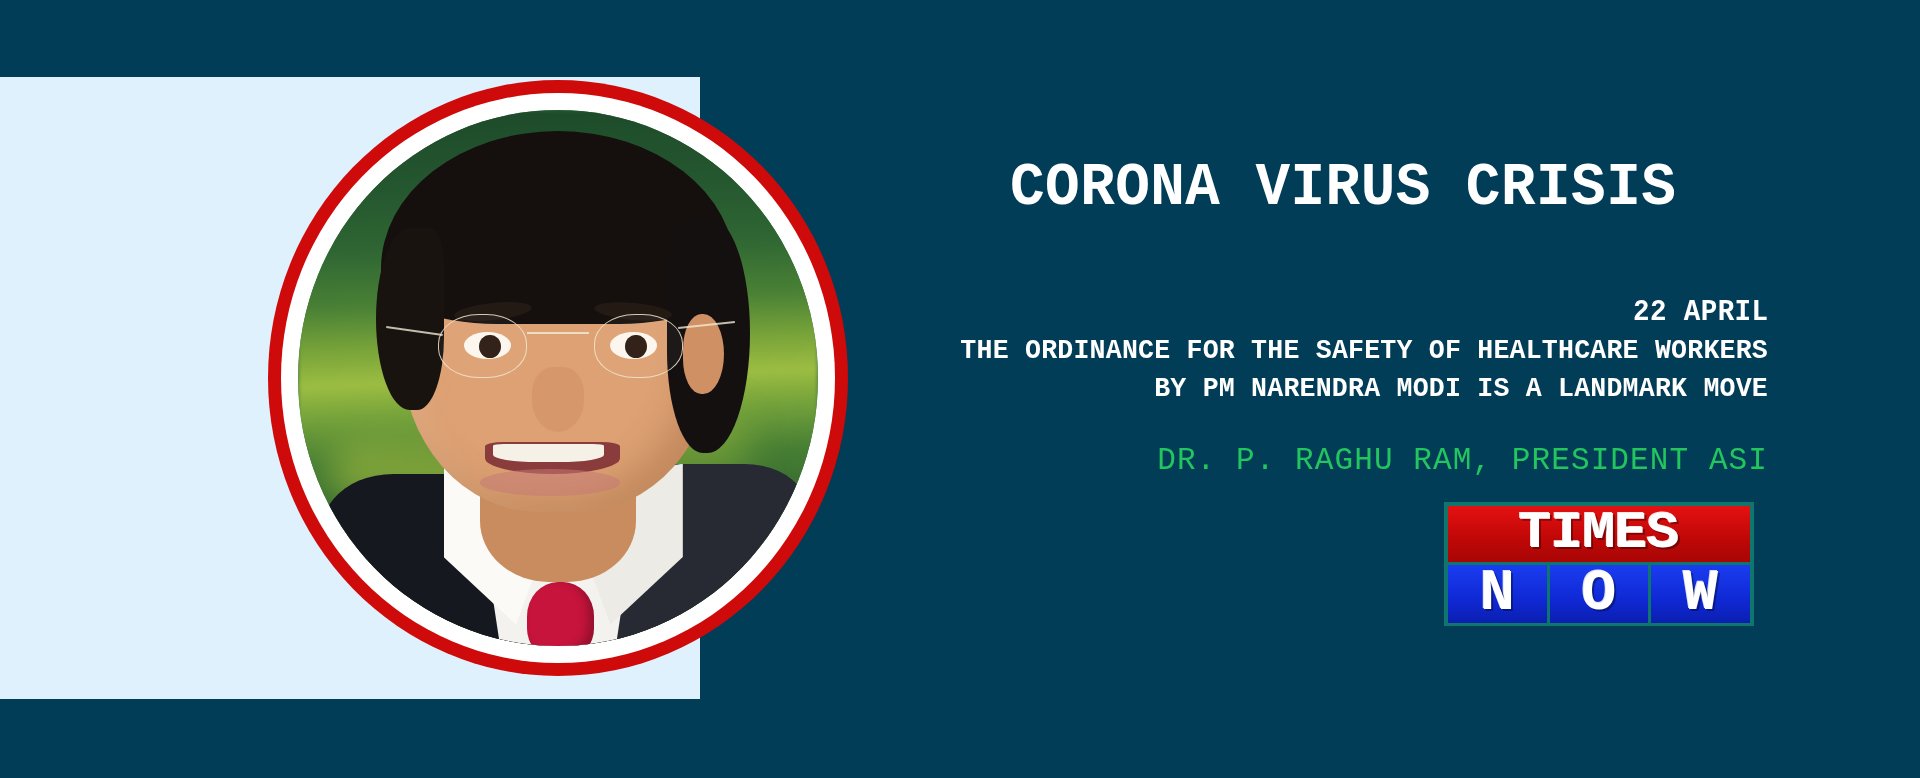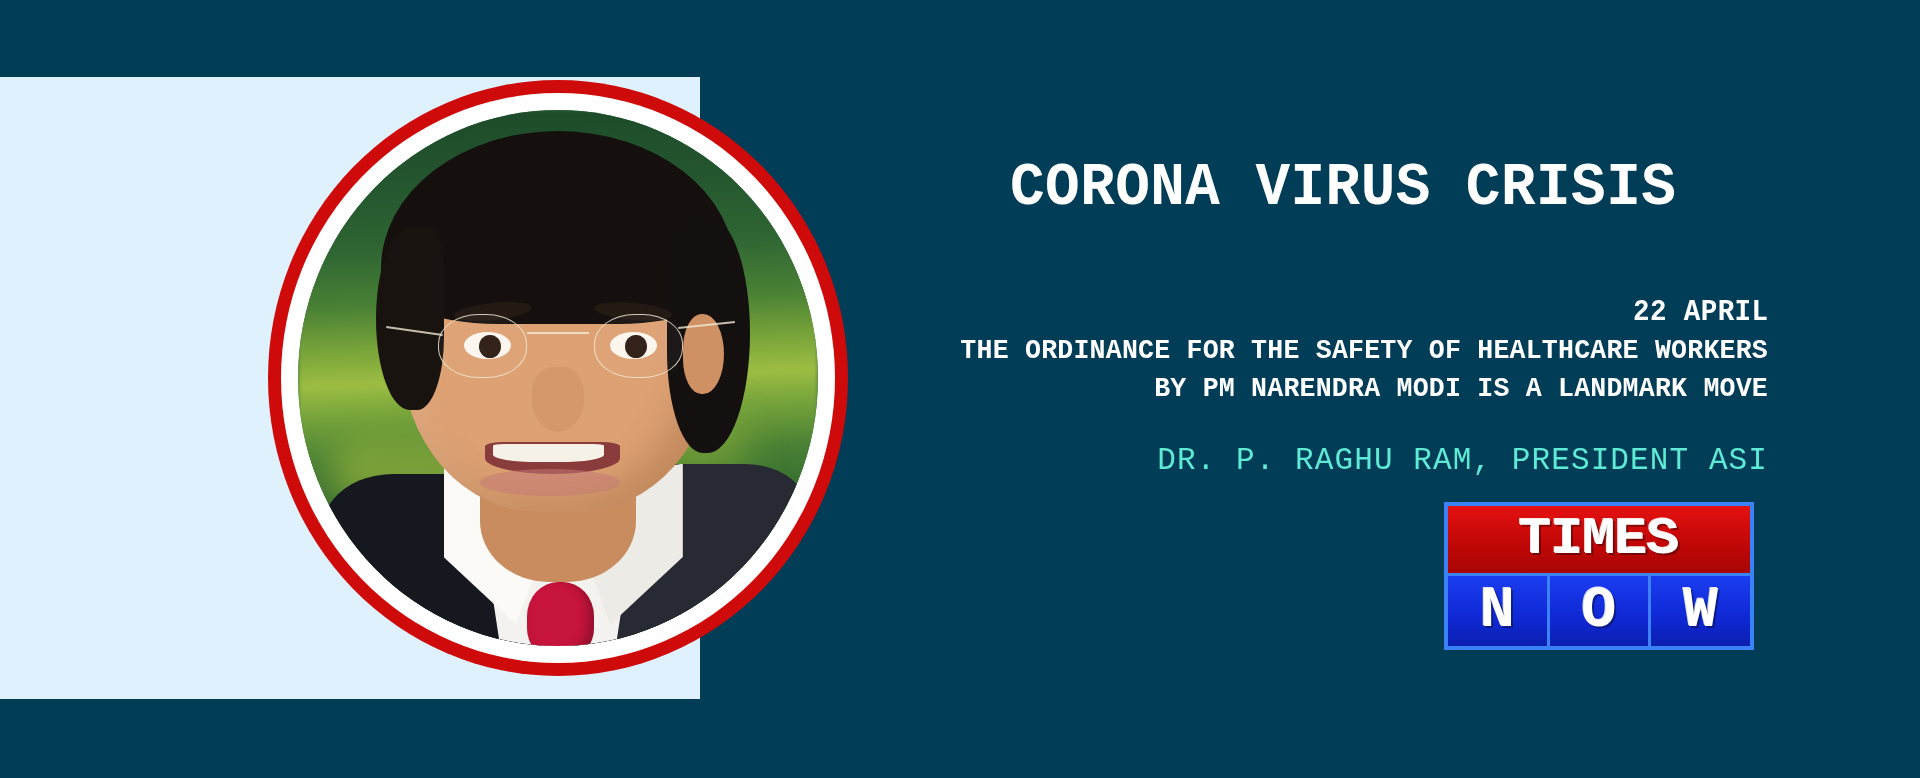--- a/index.html
+++ b/index.html
@@ -339,33 +339,33 @@
   }
   .subhead div { white-space:nowrap; }
 
   .attribution {
     position:absolute;
     right:152px;
     top:443px;
     font-size:31px;
     font-weight:500;
     letter-spacing:1.1px;
-    color:#5eead4;
+    color:#22c55e;
     white-space:nowrap;
     text-align:right;
   }
 
   
   .logo {
     position:absolute;
     left:1444px;
     top:502px;
     width:310px;
-    height:148px;
-    background:#3b82f6;
+    height:124px;
+    background:#0f766e;
     padding:4px;
     display:flex;
     flex-direction:column;
     gap:3px;
   }
   .logo-top {
     flex:0 0 48%;
     background:linear-gradient(180deg,#e51111 0%,#c00707 58%,#a80505 100%);
     display:flex;
     align-items:center;

